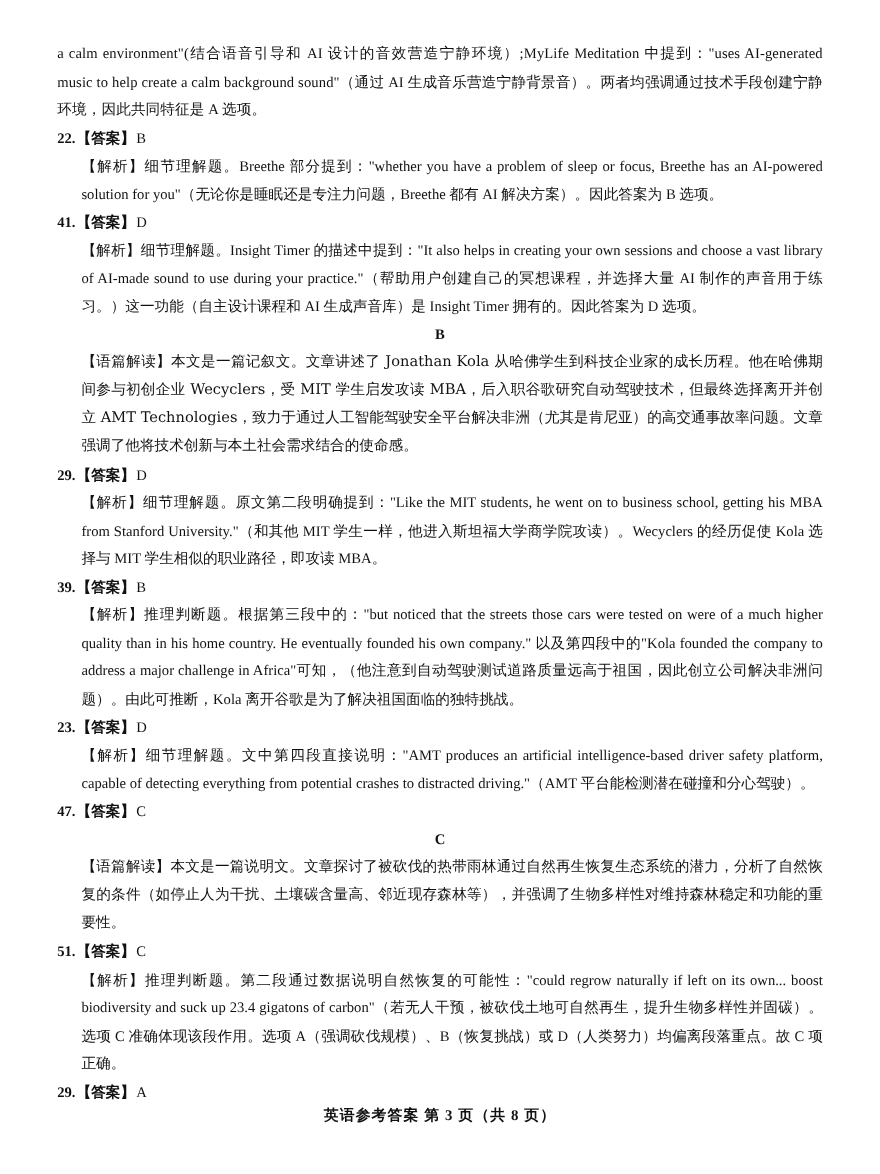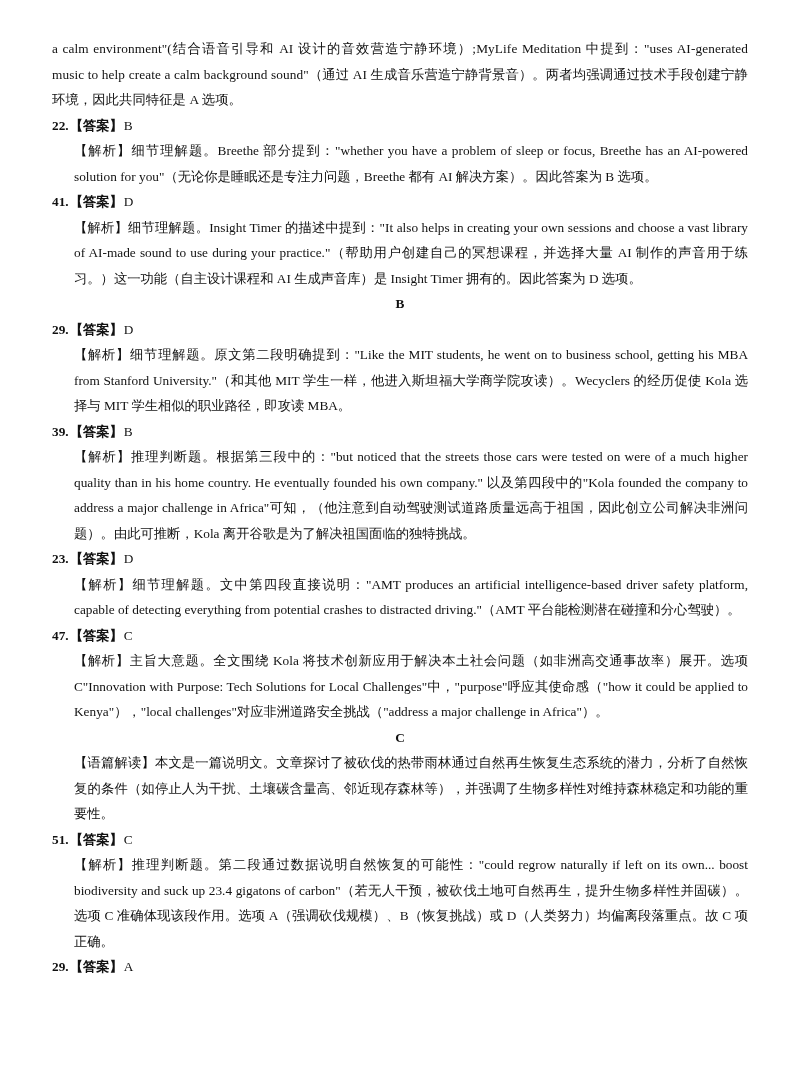--- a/index.html
+++ b/index.html
@@ -100,20 +100,21 @@
   <p class="explain">【解析】细节理解题。Breethe 部分提到："whether you have a problem of sleep or focus, Breethe has an AI-powered solution for you"（无论你是睡眠还是专注力问题，Breethe 都有 AI 解决方案）。因此答案为 B 选项。</p>
 
   <div class="qrow">
     <span class="qnum">41.</span>
     <span class="qnum">【答案】</span>
     <span class="qans">D</span>
   </div>
   <p class="explain">【解析】细节理解题。Insight Timer 的描述中提到："It also helps in creating your own sessions and choose a vast library of AI-made sound to use during your practice."（帮助用户创建自己的冥想课程，并选择大量 AI 制作的声音用于练习。）这一功能（自主设计课程和 AI 生成声音库）是 Insight Timer 拥有的。因此答案为 D 选项。</p>
 
   <p class="section-letter">B</p>
+  <p class="reading kai"><span>【语篇解读】</span><span>本文是一篇记叙文。文章讲述了 Jonathan Kola 从哈佛学生到科技企业家的成长历程。他在哈佛期间参与初创企业 Wecyclers，受 MIT 学生启发攻读 MBA，后入职谷歌研究自动驾驶技术，但最终选择离开并创立 AMT Technologies，致力于通过人工智能驾驶安全平台解决非洲（尤其是肯尼亚）的高交通事故率问题。文章强调了他将技术创新与本土社会需求结合的使命感。</span></p>
 
   <div class="qrow">
     <span class="qnum">29.</span>
     <span class="qnum">【答案】</span>
     <span class="qans">D</span>
   </div>
   <p class="explain">【解析】细节理解题。原文第二段明确提到："Like the MIT students, he went on to business school, getting his MBA from Stanford University."（和其他 MIT 学生一样，他进入斯坦福大学商学院攻读）。Wecyclers 的经历促使 Kola 选择与 MIT 学生相似的职业路径，即攻读 MBA。</p>
 
   <div class="qrow">
     <span class="qnum">39.</span>
@@ -127,31 +128,31 @@
     <span class="qnum">【答案】</span>
     <span class="qans">D</span>
   </div>
   <p class="explain">【解析】细节理解题。文中第四段直接说明："AMT produces an artificial intelligence-based driver safety platform, capable of detecting everything from potential crashes to distracted driving."（AMT 平台能检测潜在碰撞和分心驾驶）。</p>
 
   <div class="qrow">
     <span class="qnum">47.</span>
     <span class="qnum">【答案】</span>
     <span class="qans">C</span>
   </div>
-  <p class="explain">【解析】主旨大意题。全文围绕 Kola 将技术创新应用于解决本土社会问题（如非洲高交通事故率）展开。选项 C"Innovation with Purpose: Tech Solutions for Local Challenges"中，"purpose"呼应其使命感（"how it could be applied to Kenya"），"local challenges"对应非洲道路安全挑战（"address a major challenge in Africa"）。</p>
 
   <p class="section-letter">C</p>
   <p class="reading kai"><span>【语篇解读】</span><span>本文是一篇说明文。文章探讨了被砍伐的热带雨林通过自然再生恢复生态系统的潜力，分析了自然恢复的条件（如停止人为干扰、土壤碳含量高、邻近现存森林等），并强调了生物多样性对维持森林稳定和功能的重要性。</span></p>
 
   <div class="qrow">
     <span class="qnum">51.</span>
     <span class="qnum">【答案】</span>
     <span class="qans">C</span>
   </div>
   <p class="explain">【解析】推理判断题。第二段通过数据说明自然恢复的可能性："could regrow naturally if left on its own... boost biodiversity and suck up 23.4 gigatons of carbon"（若无人干预，被砍伐土地可自然再生，提升生物多样性并固碳）。选项 C 准确体现该段作用。选项 A（强调砍伐规模）、B（恢复挑战）或 D（人类努力）均偏离段落重点。故 C 项正确。</p>
 
   <div class="qrow">
     <span class="qnum">29.</span>
     <span class="qnum">【答案】</span>
     <span class="qans">A</span>
   </div>
 
+  <div class="footer">英语参考答案  第 3 页（共 8 页）</div>
 </div>
 
 </body></html>

